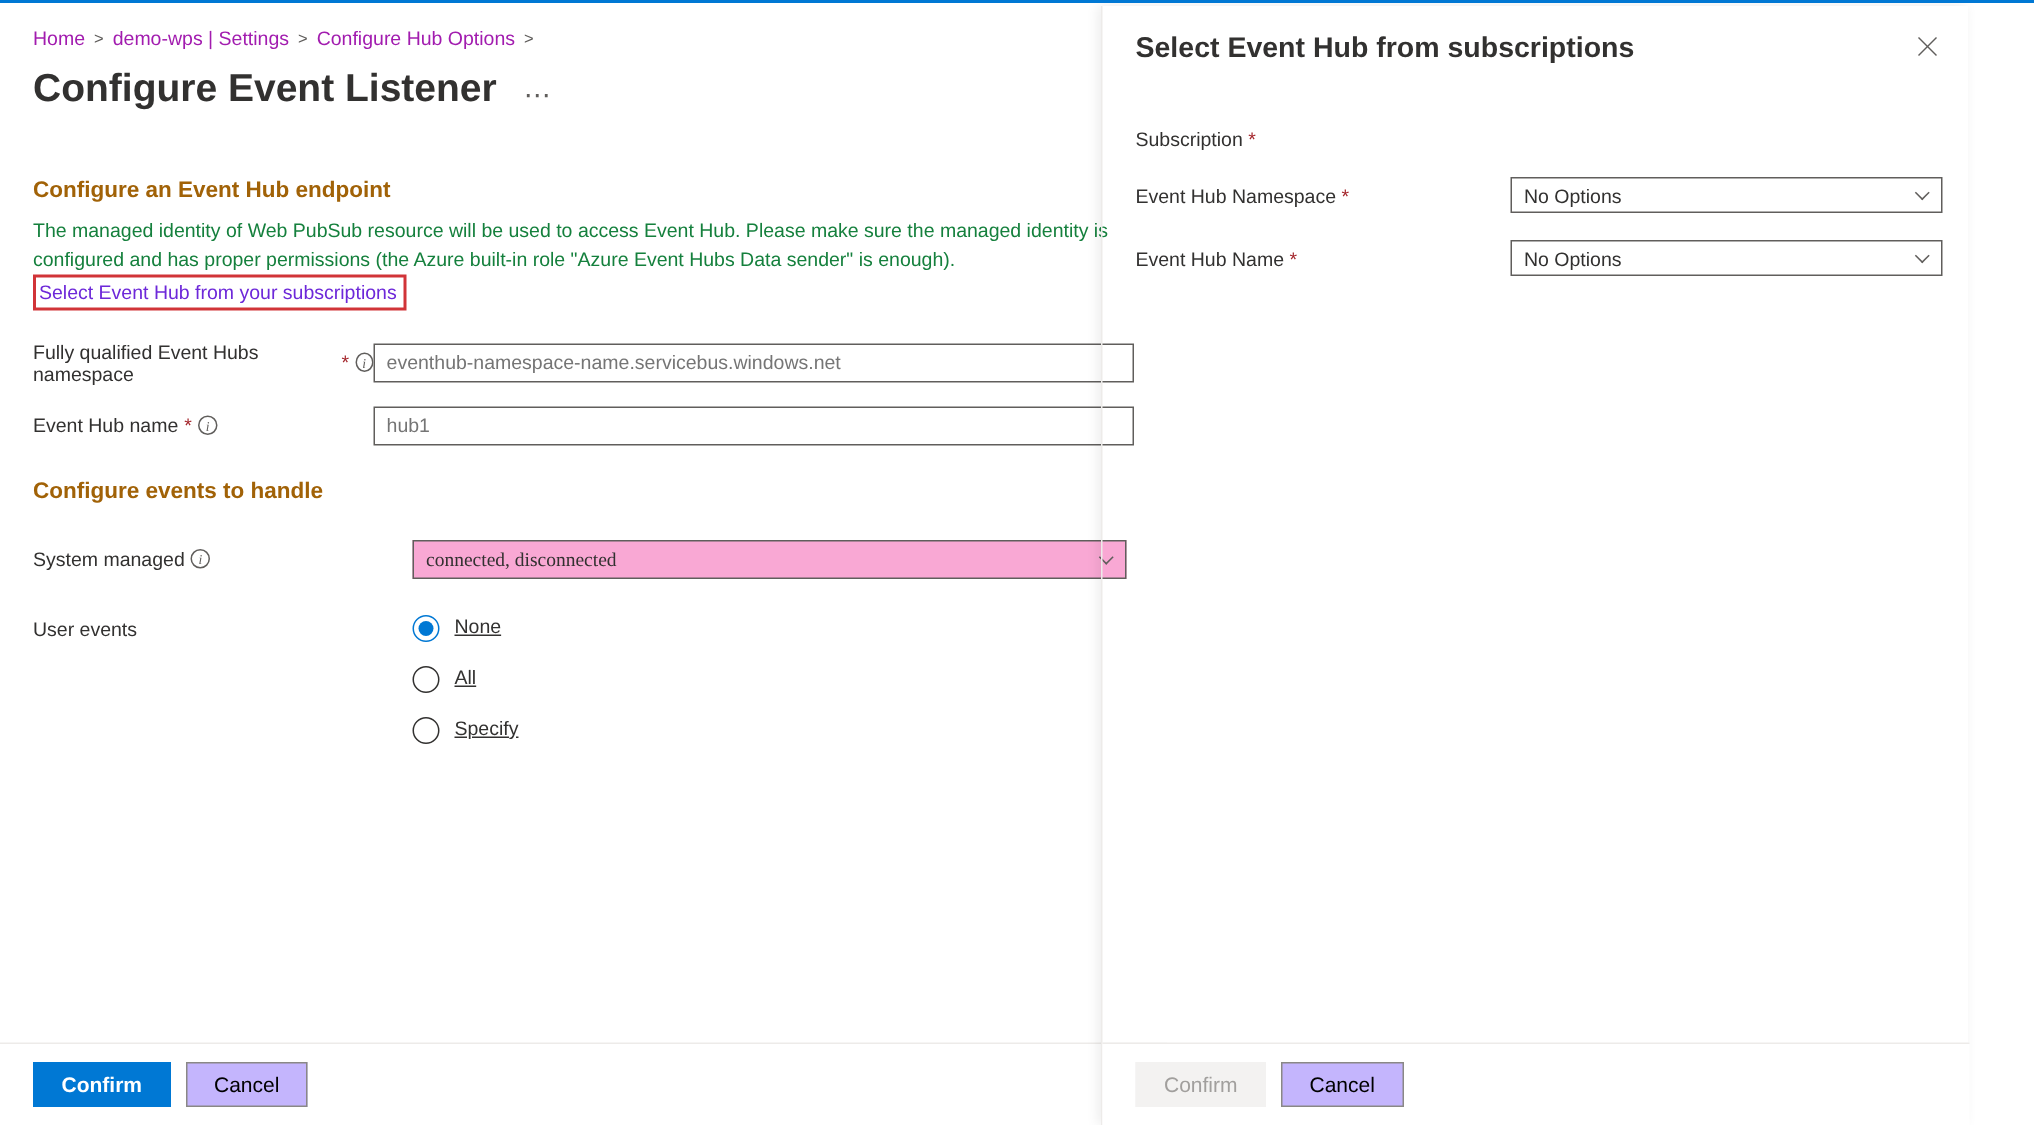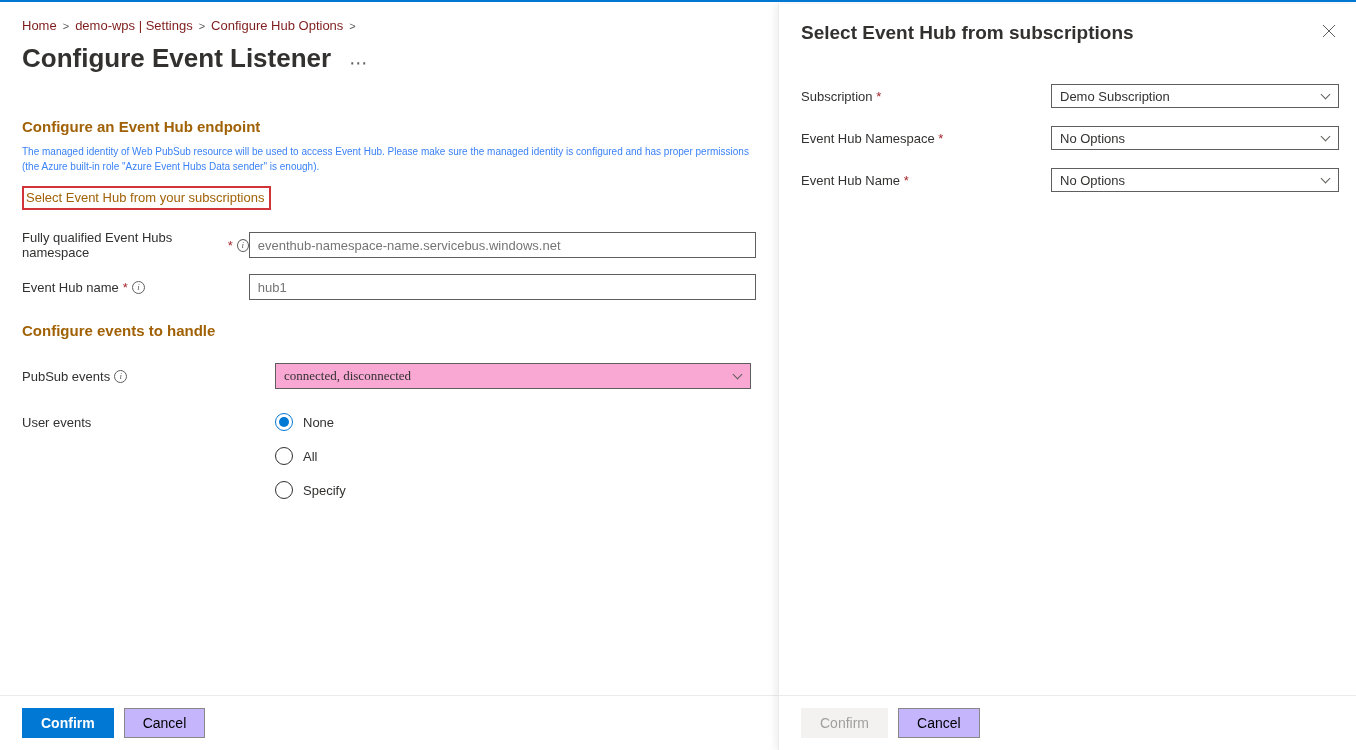--- a/index.html
+++ b/index.html
@@ -23,31 +23,31 @@
       flex-direction: column;
     }
     .breadcrumb {
       display: flex;
       align-items: center;
       gap: 6px;
       font-size: 13px;
       color: #0078d4;
       margin-bottom: 10px;
     }
-    .breadcrumb a { color: #7f1d1d; text-decoration: none; cursor: pointer; }
+    .breadcrumb a { color: #a21caf; text-decoration: none; cursor: pointer; }
     .breadcrumb .sep { color: #605e5c; font-size: 11px; }
     .page-title-row { display: flex; align-items: center; gap: 18px; margin-bottom: 44px; }
     .page-title { font-size: 26px; font-weight: 600; color: #323130; }
     .ellipsis-btn { color: #605e5c; font-size: 18px; cursor: pointer; position: relative; top: 4px; }
     .section-heading { font-size: 15px; font-weight: 600; margin-bottom: 10px; color: #a16207; }
-    .description { font-size: 10px; color: #3b82f6; line-height: 1.45; margin-bottom: 12px; max-width: 730px; }
+    .description { font-size: 13px; color: #15803d; line-height: 1.45; margin-bottom: 0; max-width: 730px; }
     .select-link-box {
       display: inline-block;
       border: 2px solid #d13438;
-      color: #a16207;
+      color: #6d28d9;
       padding: 2px 5px 3px 2px;
       margin-bottom: 20px;
       cursor: pointer;
       font-size: 13px;
     }
     .form-row { display: flex; align-items: center; margin-bottom: 14px; }
     .form-label { width: 253px; font-size: 13px; color: #323130; display: flex; align-items: center; gap: 4px; }
     .req { color: #a4262c; }
     .info-icon {
       display: inline-flex; width: 13px; height: 13px; border: 1px solid #605e5c;
@@ -66,21 +66,21 @@
     }
     .chevron-down {
       width: 10px; height: 10px; position: relative;
     }
     .chevron-down::before {
       content: ""; position: absolute; top: 0; left: 2px;
       width: 6px; height: 6px; border-right: 1px solid #605e5c; border-bottom: 1px solid #605e5c;
       transform: rotate(45deg);
     }
     .radio-group { display: flex; flex-direction: column; gap: 16px; }
-    .radio-item { display: flex; align-items: center; gap: 10px; cursor: pointer; }
+    .radio-item { display: flex; align-items: flex-start; gap: 10px; cursor: pointer; text-decoration: underline; }
     .radio-circle {
       width: 18px; height: 18px; border: 1px solid #323130; border-radius: 50%;
       display: flex; align-items: center; justify-content: center;
     }
     .radio-circle.selected { border-color: #0078d4; }
     .radio-circle.selected::after {
       content: ""; width: 10px; height: 10px; background: #0078d4; border-radius: 50%;
     }
     .footer-bar {
       position: absolute; bottom: 0; left: 0; width: 778px;
@@ -88,21 +88,21 @@
       display: flex; gap: 10px; background: #fff;
     }
     .btn {
       height: 30px; padding: 0 18px; font-size: 14px;
       border: 1px solid #8a8886; background: #c4b5fd; cursor: pointer;
       font-family: inherit;
     }
     .btn.primary { background: #0078d4; color: #fff; border-color: #0078d4; font-weight: 600; }
     .btn.disabled { background: #f3f2f1; color: #a19f9d; border-color: #f3f2f1; cursor: default; }
     .side-panel {
-      position: absolute; left: 778px; top: 2px;
+      position: absolute; left: 734px; top: 2px;
       width: 578px; height: 746px;
       border-left: 1px solid #edebe9;
       box-shadow: -2px 0 8px rgba(0,0,0,0.08);
       padding: 18px 0 16px 22px;
       display: flex; flex-direction: column;
     }
     .side-header { display: flex; justify-content: space-between; align-items: flex-start; padding-right: 18px; margin-bottom: 40px; }
     .side-title { font-size: 19px; font-weight: 600; color: #323130; }
     .close-btn { font-size: 16px; color: #605e5c; cursor: pointer; padding: 2px; }
     .side-form-row { display: flex; align-items: center; margin-bottom: 18px; }
@@ -158,21 +158,21 @@
       <span class="req">*</span>
       <span class="info-icon">i</span>
     </div>
     <input class="text-input" type="text" placeholder="hub1" style="">
   </div>
 
   <div class="section-heading" style="margin-top:8px">Configure events to handle</div>
 
   <div class="form-row" style="margin-top:14px">
     <div class="form-label">
-      <span>PubSub events</span>
+      <span>System managed</span>
       <span class="info-icon">i</span>
     </div>
     <div class="select-input">
       <span>connected, disconnected</span>
       <span class="chevron-down"></span>
     </div>
   </div>
 
   <div class="form-row" style="align-items:flex-start;margin-top:10px">
     <div class="form-label" style="padding-top:2px">
@@ -209,24 +209,20 @@
           <line x1="13" y1="1" x2="1" y2="13" stroke="#605e5c" stroke-width="1"></line>
         </svg>
     </div>
   </div>
 
   <div class="side-form-row">
     <div class="side-form-label">
       <span>Subscription</span>
       <span class="req"> *</span>
     </div>
-    <div class="side-select">
-      <span>Demo Subscription</span>
-      <span class="chevron-down"></span>
-    </div>
   </div>
 
   <div class="side-form-row">
     <div class="side-form-label">
       <span>Event Hub Namespace</span>
       <span class="req"> *</span>
     </div>
     <div class="side-select">
       <span>No Options</span>
       <span class="chevron-down"></span>

